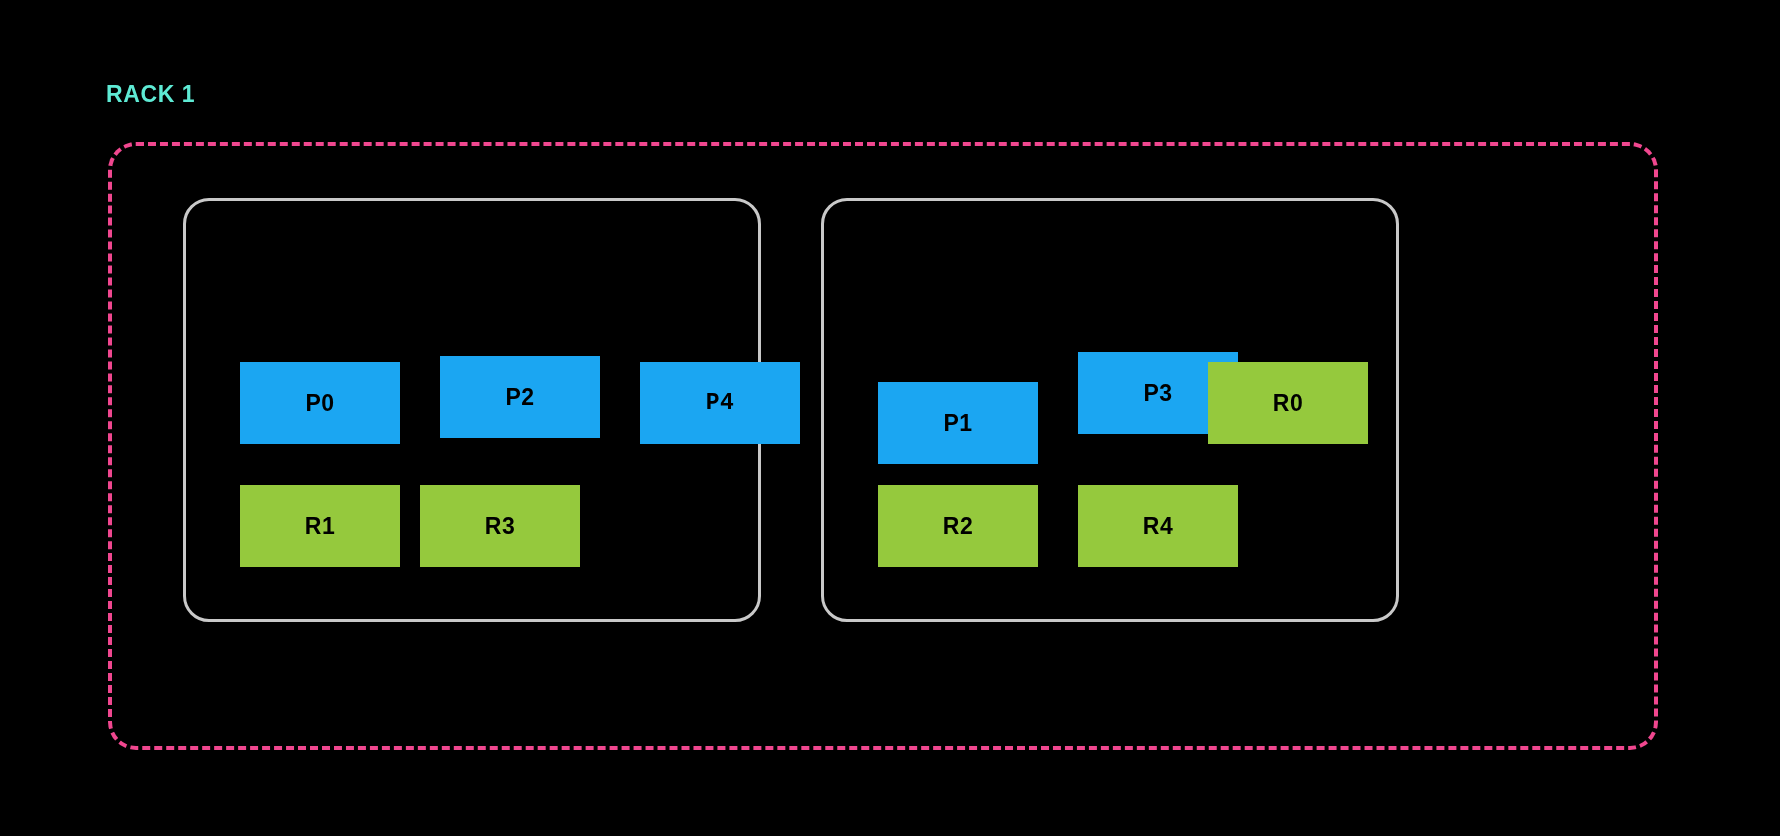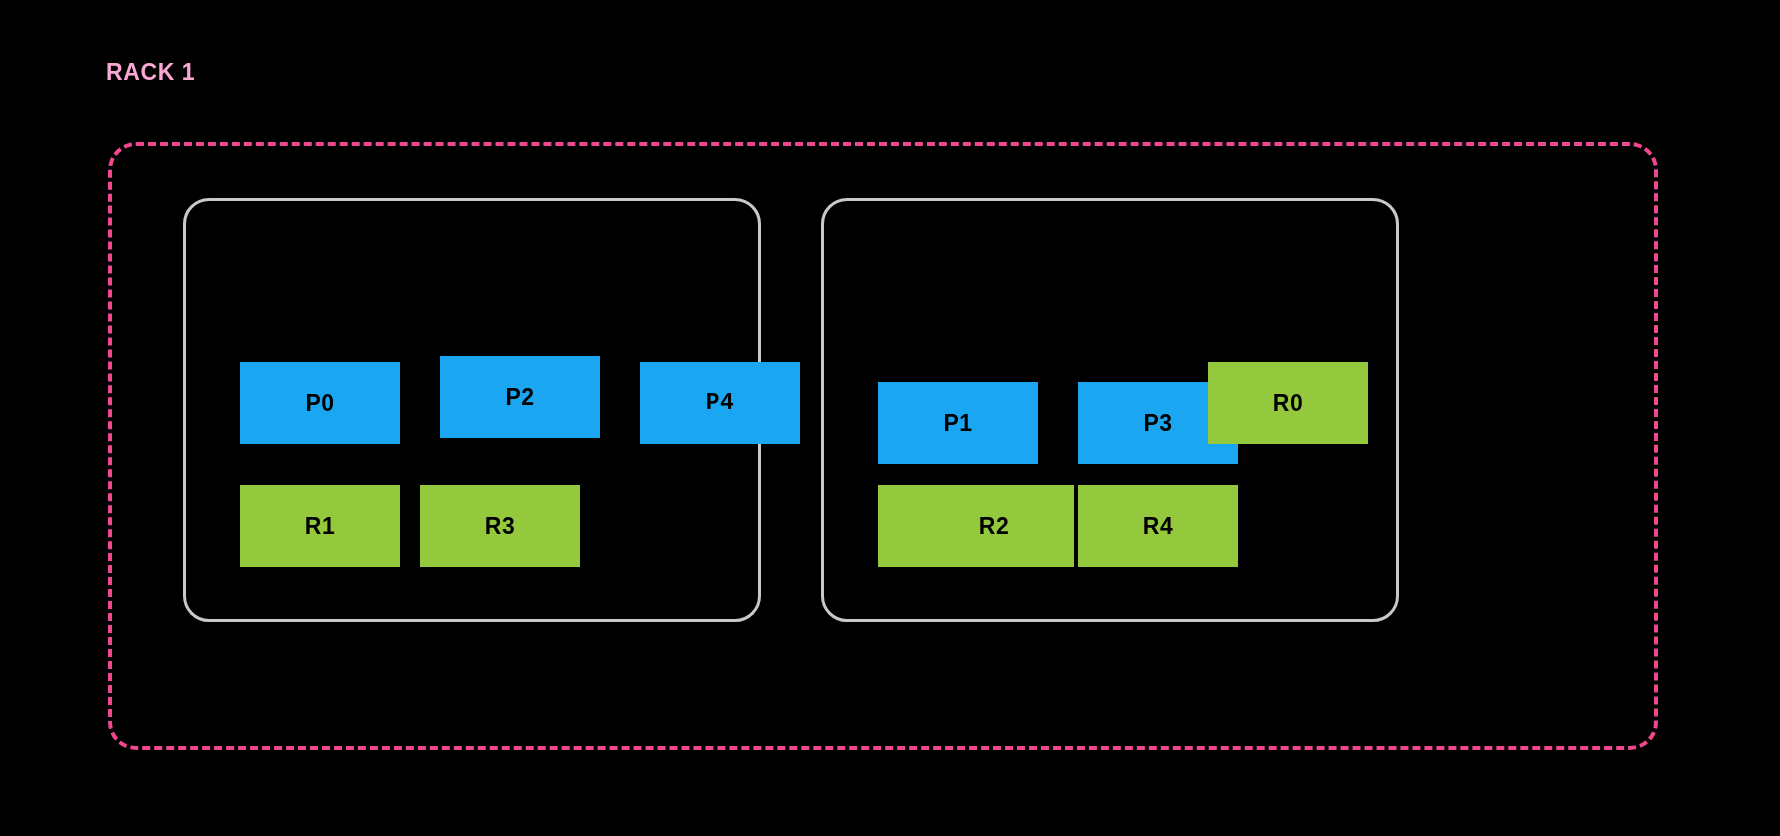--- a/index.html
+++ b/index.html
@@ -13,25 +13,25 @@
   #canvas {
     position: relative;
     width: 1780px;
     height: 836px;
     background: #000000;
     overflow: hidden;
   }
   .rack-label {
     position: absolute;
     left: 106px;
-    top: 58px;
+    top: 80px;
     font-size: 23px;
     font-weight: bold;
     letter-spacing: 0.6px;
-    color: #f9a8d4;
+    color: #5eead4;
     line-height: 28px;
     white-space: nowrap;
   }
   .rack-boundary {
     position: absolute;
     left: 108px;
     top: 142px;
     width: 1550px;
     height: 608px;
     box-sizing: border-box;
@@ -80,19 +80,19 @@
 
   <div class="node-box node-right"></div>
 
   <div id="blocks-layer">
       <div class="block partition" style="left: 240px; top: 362px;">P0</div>
       <div class="block partition" style="left: 440px; top: 356px;">P2</div>
       <div class="block partition" style="left: 640px; top: 362px; font-family: Liberation Mono, monospace;">P4</div>
       <div class="block replica" style="left: 240px; top: 485px;">R1</div>
       <div class="block replica" style="left: 420px; top: 485px;">R3</div>
       <div class="block partition" style="left: 878px; top: 382px;">P1</div>
-      <div class="block partition" style="left: 1078px; top: 382px; text-align: center;">P3</div>
+      <div class="block partition" style="left: 1078px; top: 352px; text-align: center;">P3</div>
       <div class="block replica" style="left: 1208px; top: 362px;">R0</div>
-      <div class="block replica" style="left: 878px; top: 485px; padding-left: 36px;">R2</div>
+      <div class="block replica" style="left: 878px; top: 485px;">R2</div>
       <div class="block replica" style="left: 1078px; top: 485px;">R4</div>
     </div>
 
 </div>
 
 </body></html>

